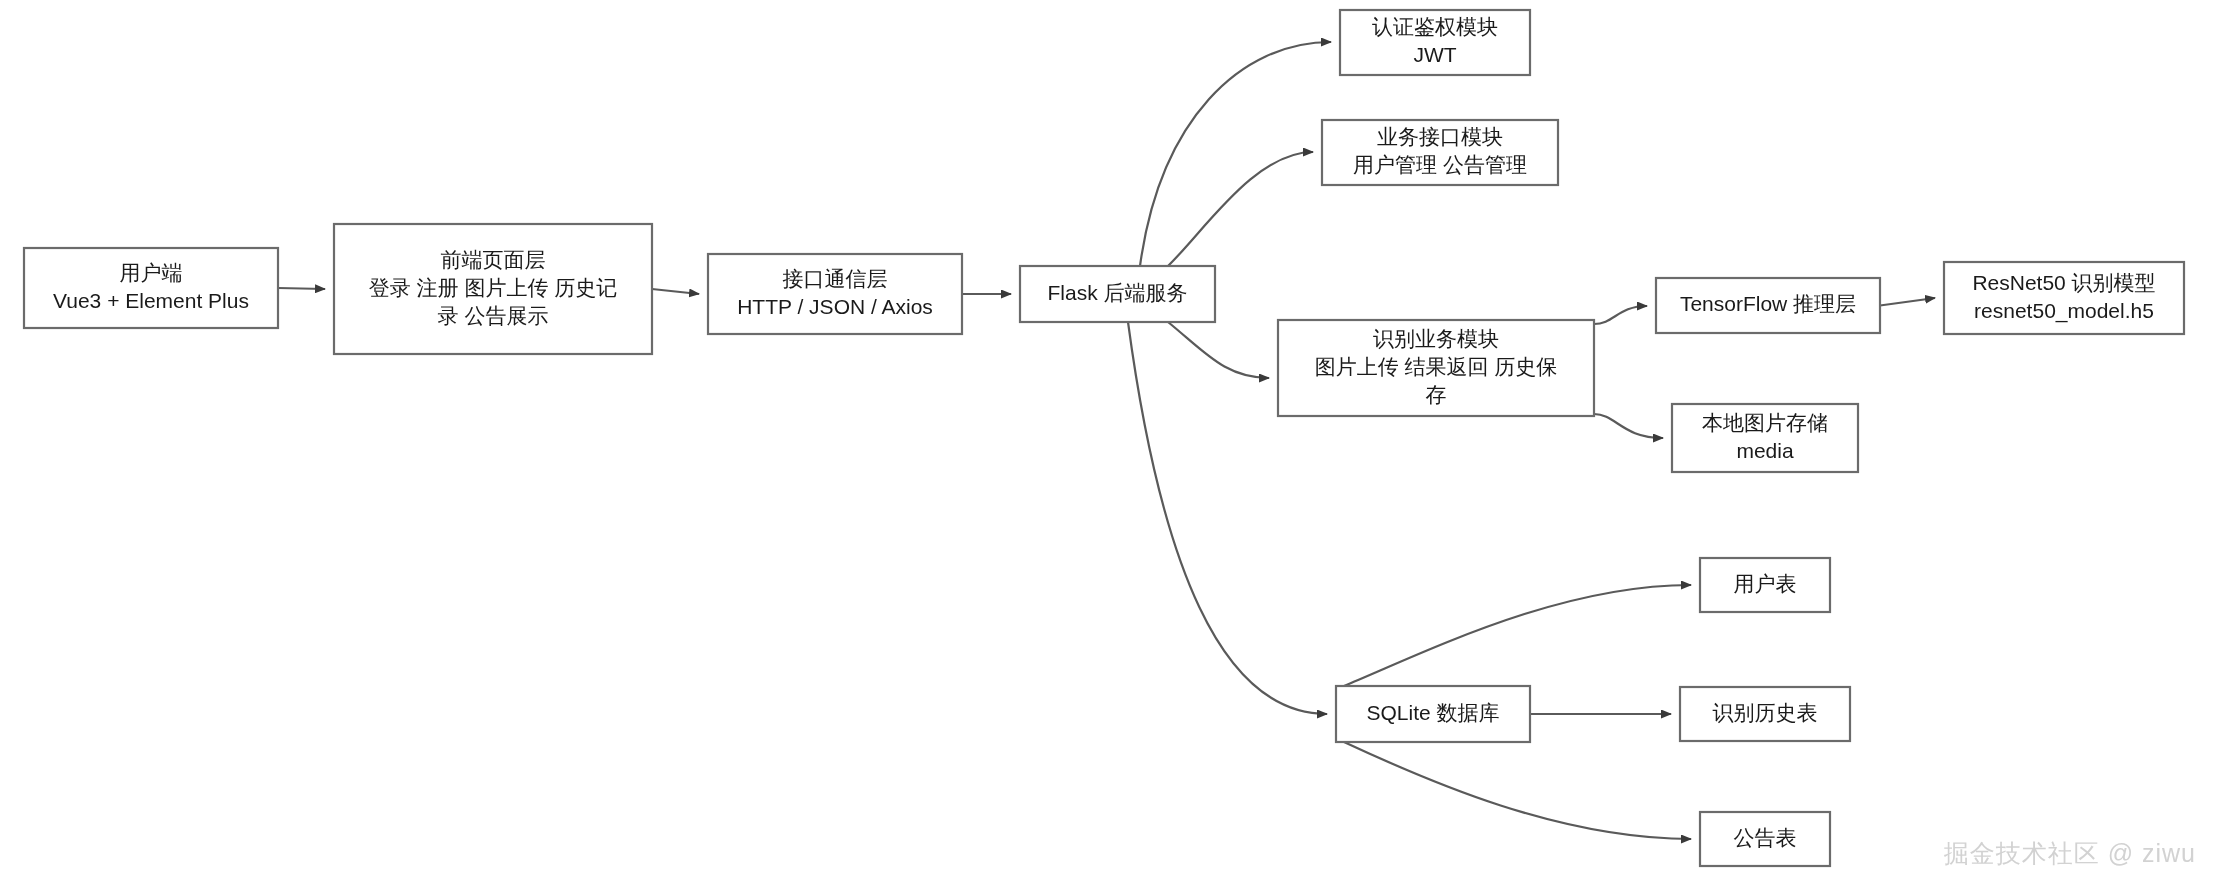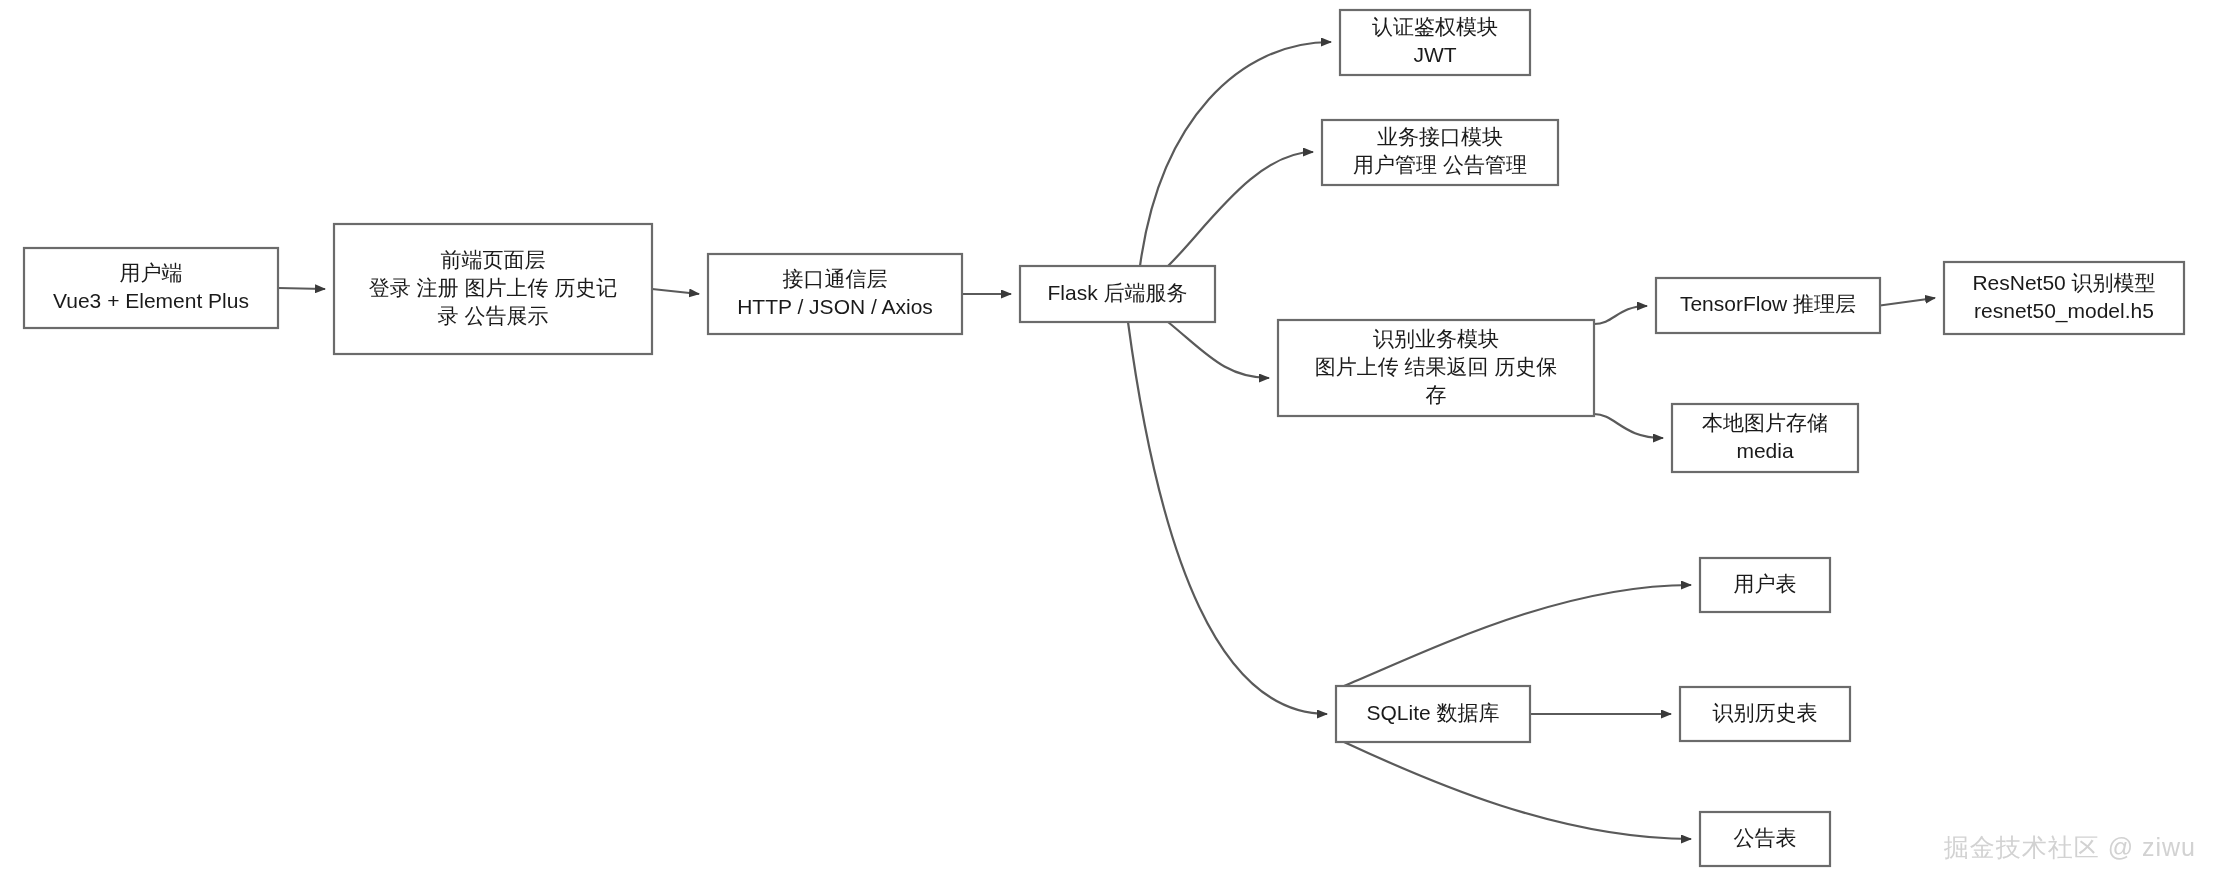--- a/index.html
+++ b/index.html
@@ -41,21 +41,21 @@
     font-family: "Liberation Sans", "DejaVu Sans", sans-serif;
     font-size: 21px;
     fill: #1a1a1a;
     text-anchor: middle;
     dominant-baseline: middle;
     white-space: pre;
   }
   .watermark-text {
     position: absolute;
     right: 22px;
-    bottom: 28px;
+    bottom: 22px;
     font-family: "Liberation Sans", "DejaVu Sans", sans-serif;
     font-size: 25px;
     color: #d2d2d2;
     letter-spacing: 1px;
     user-select: none;
   }
 </style>
 </head>
 <body>
 

